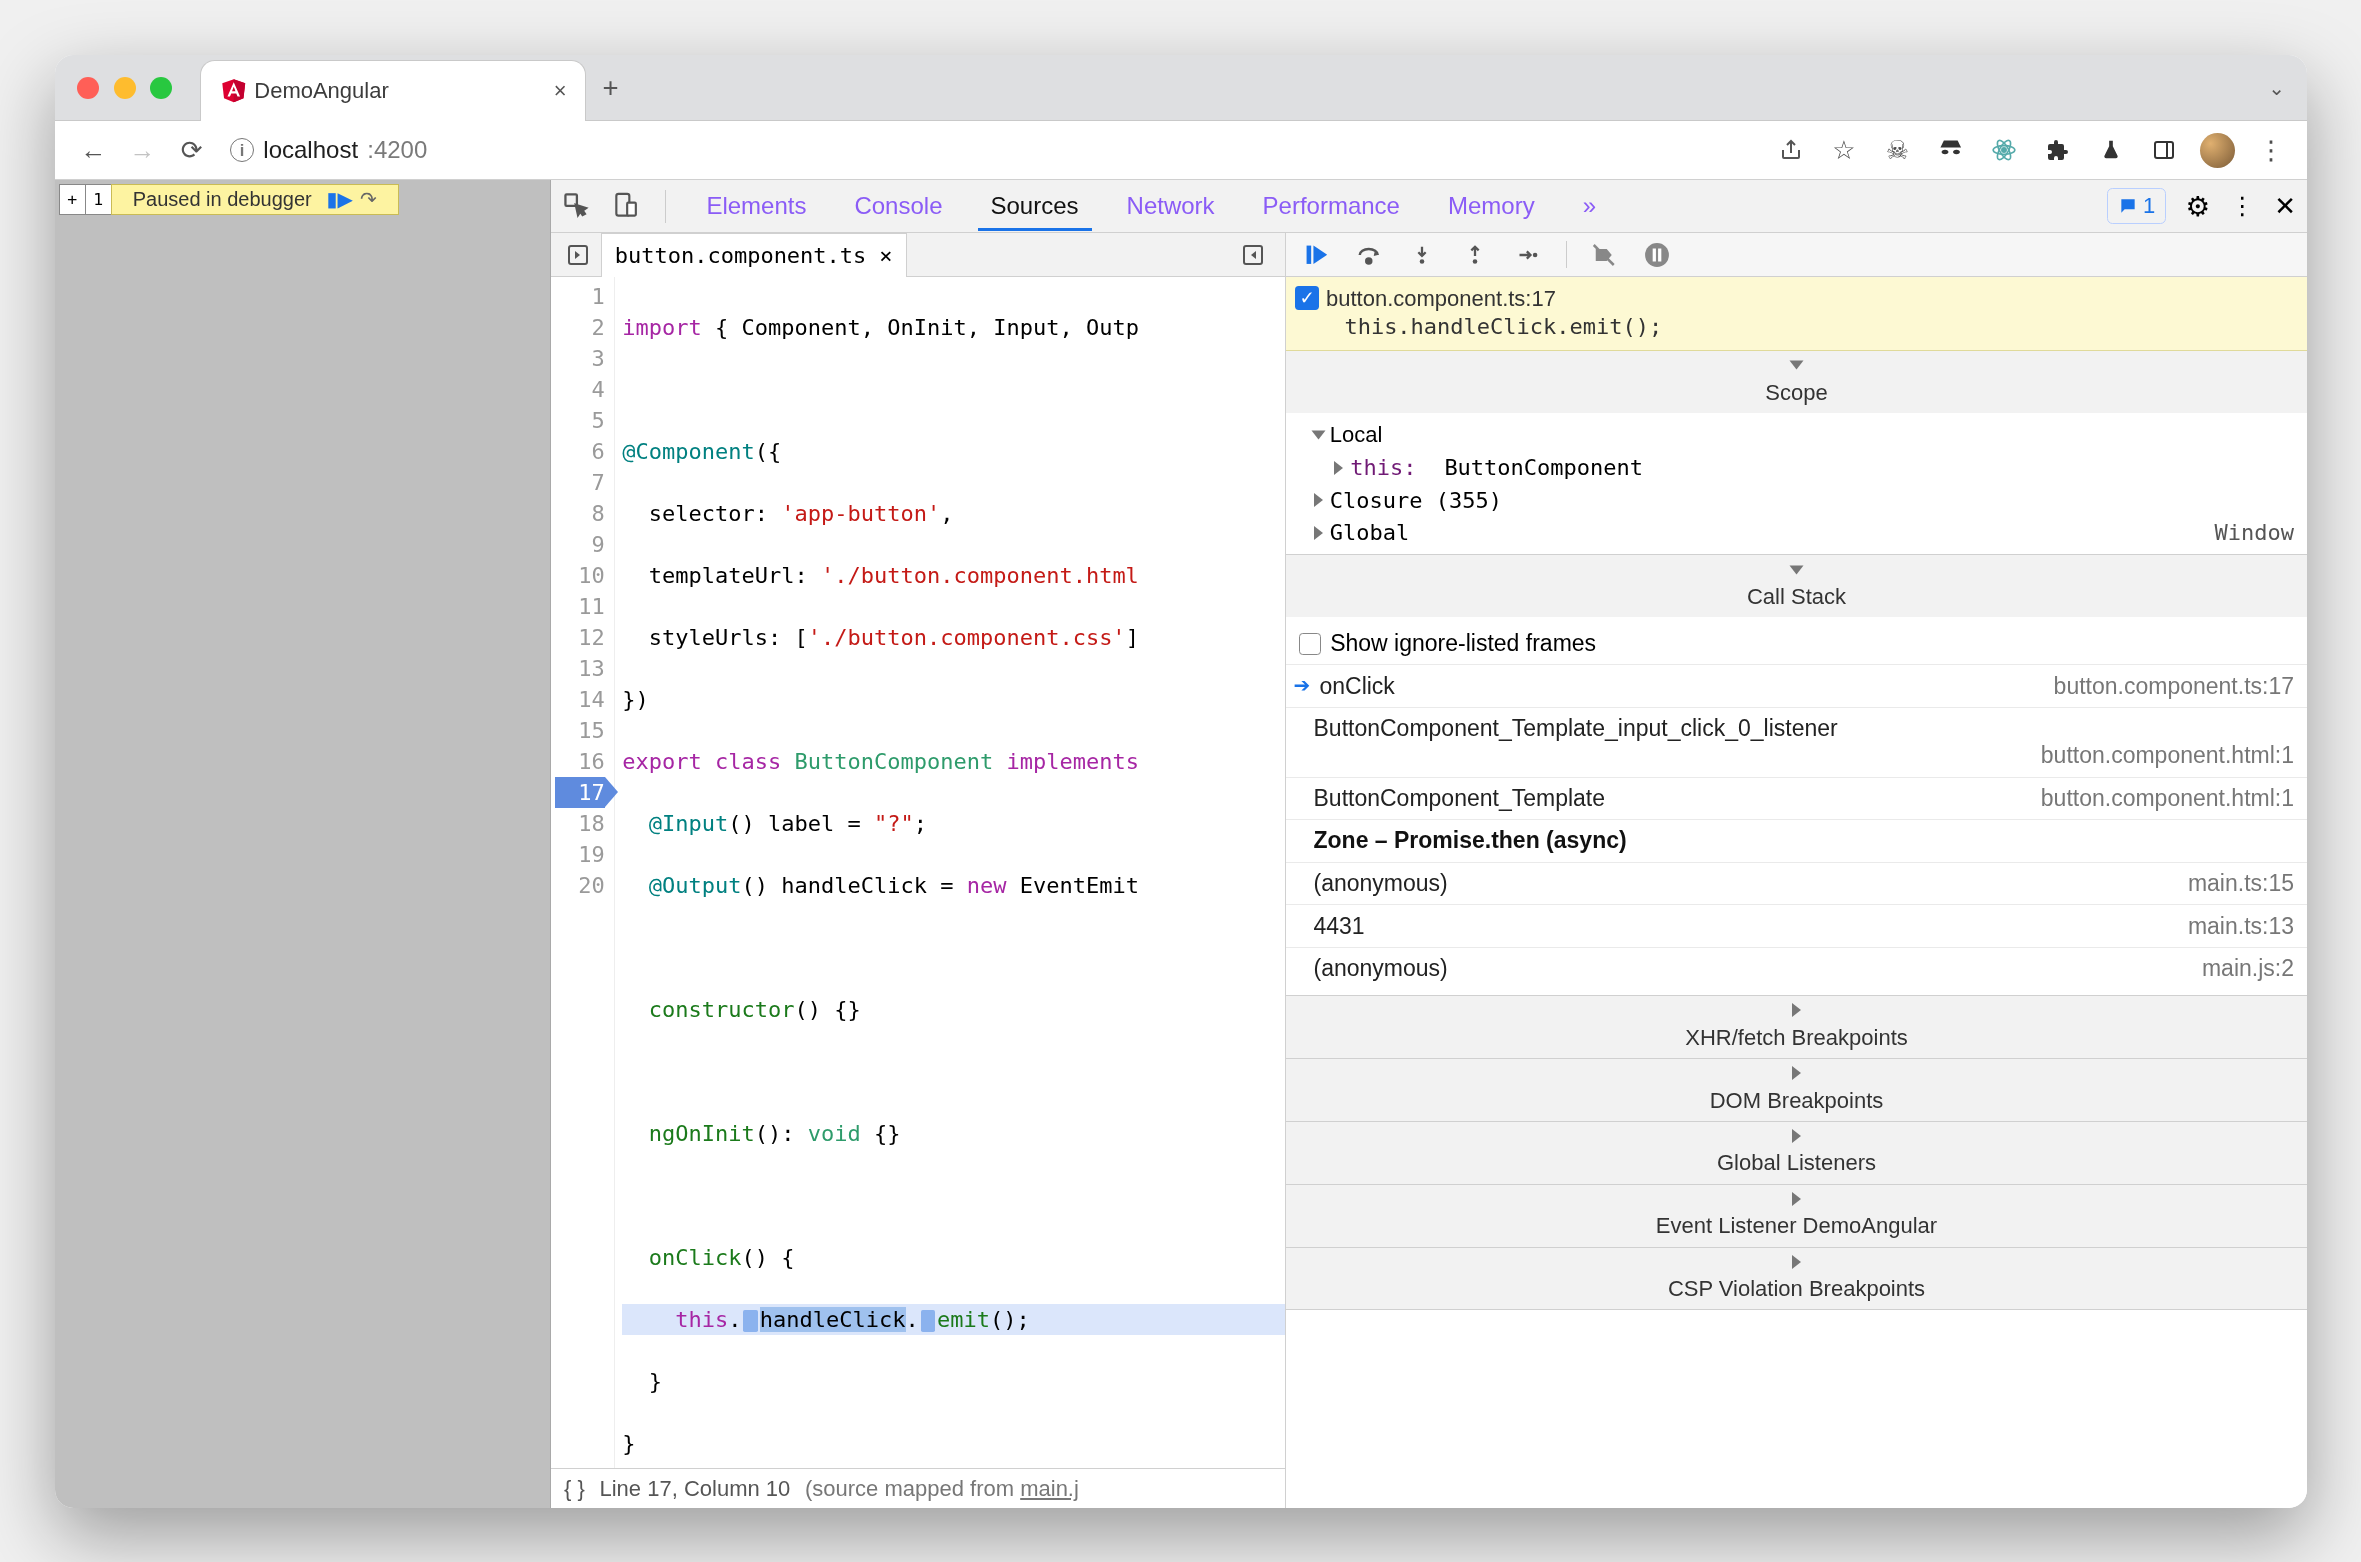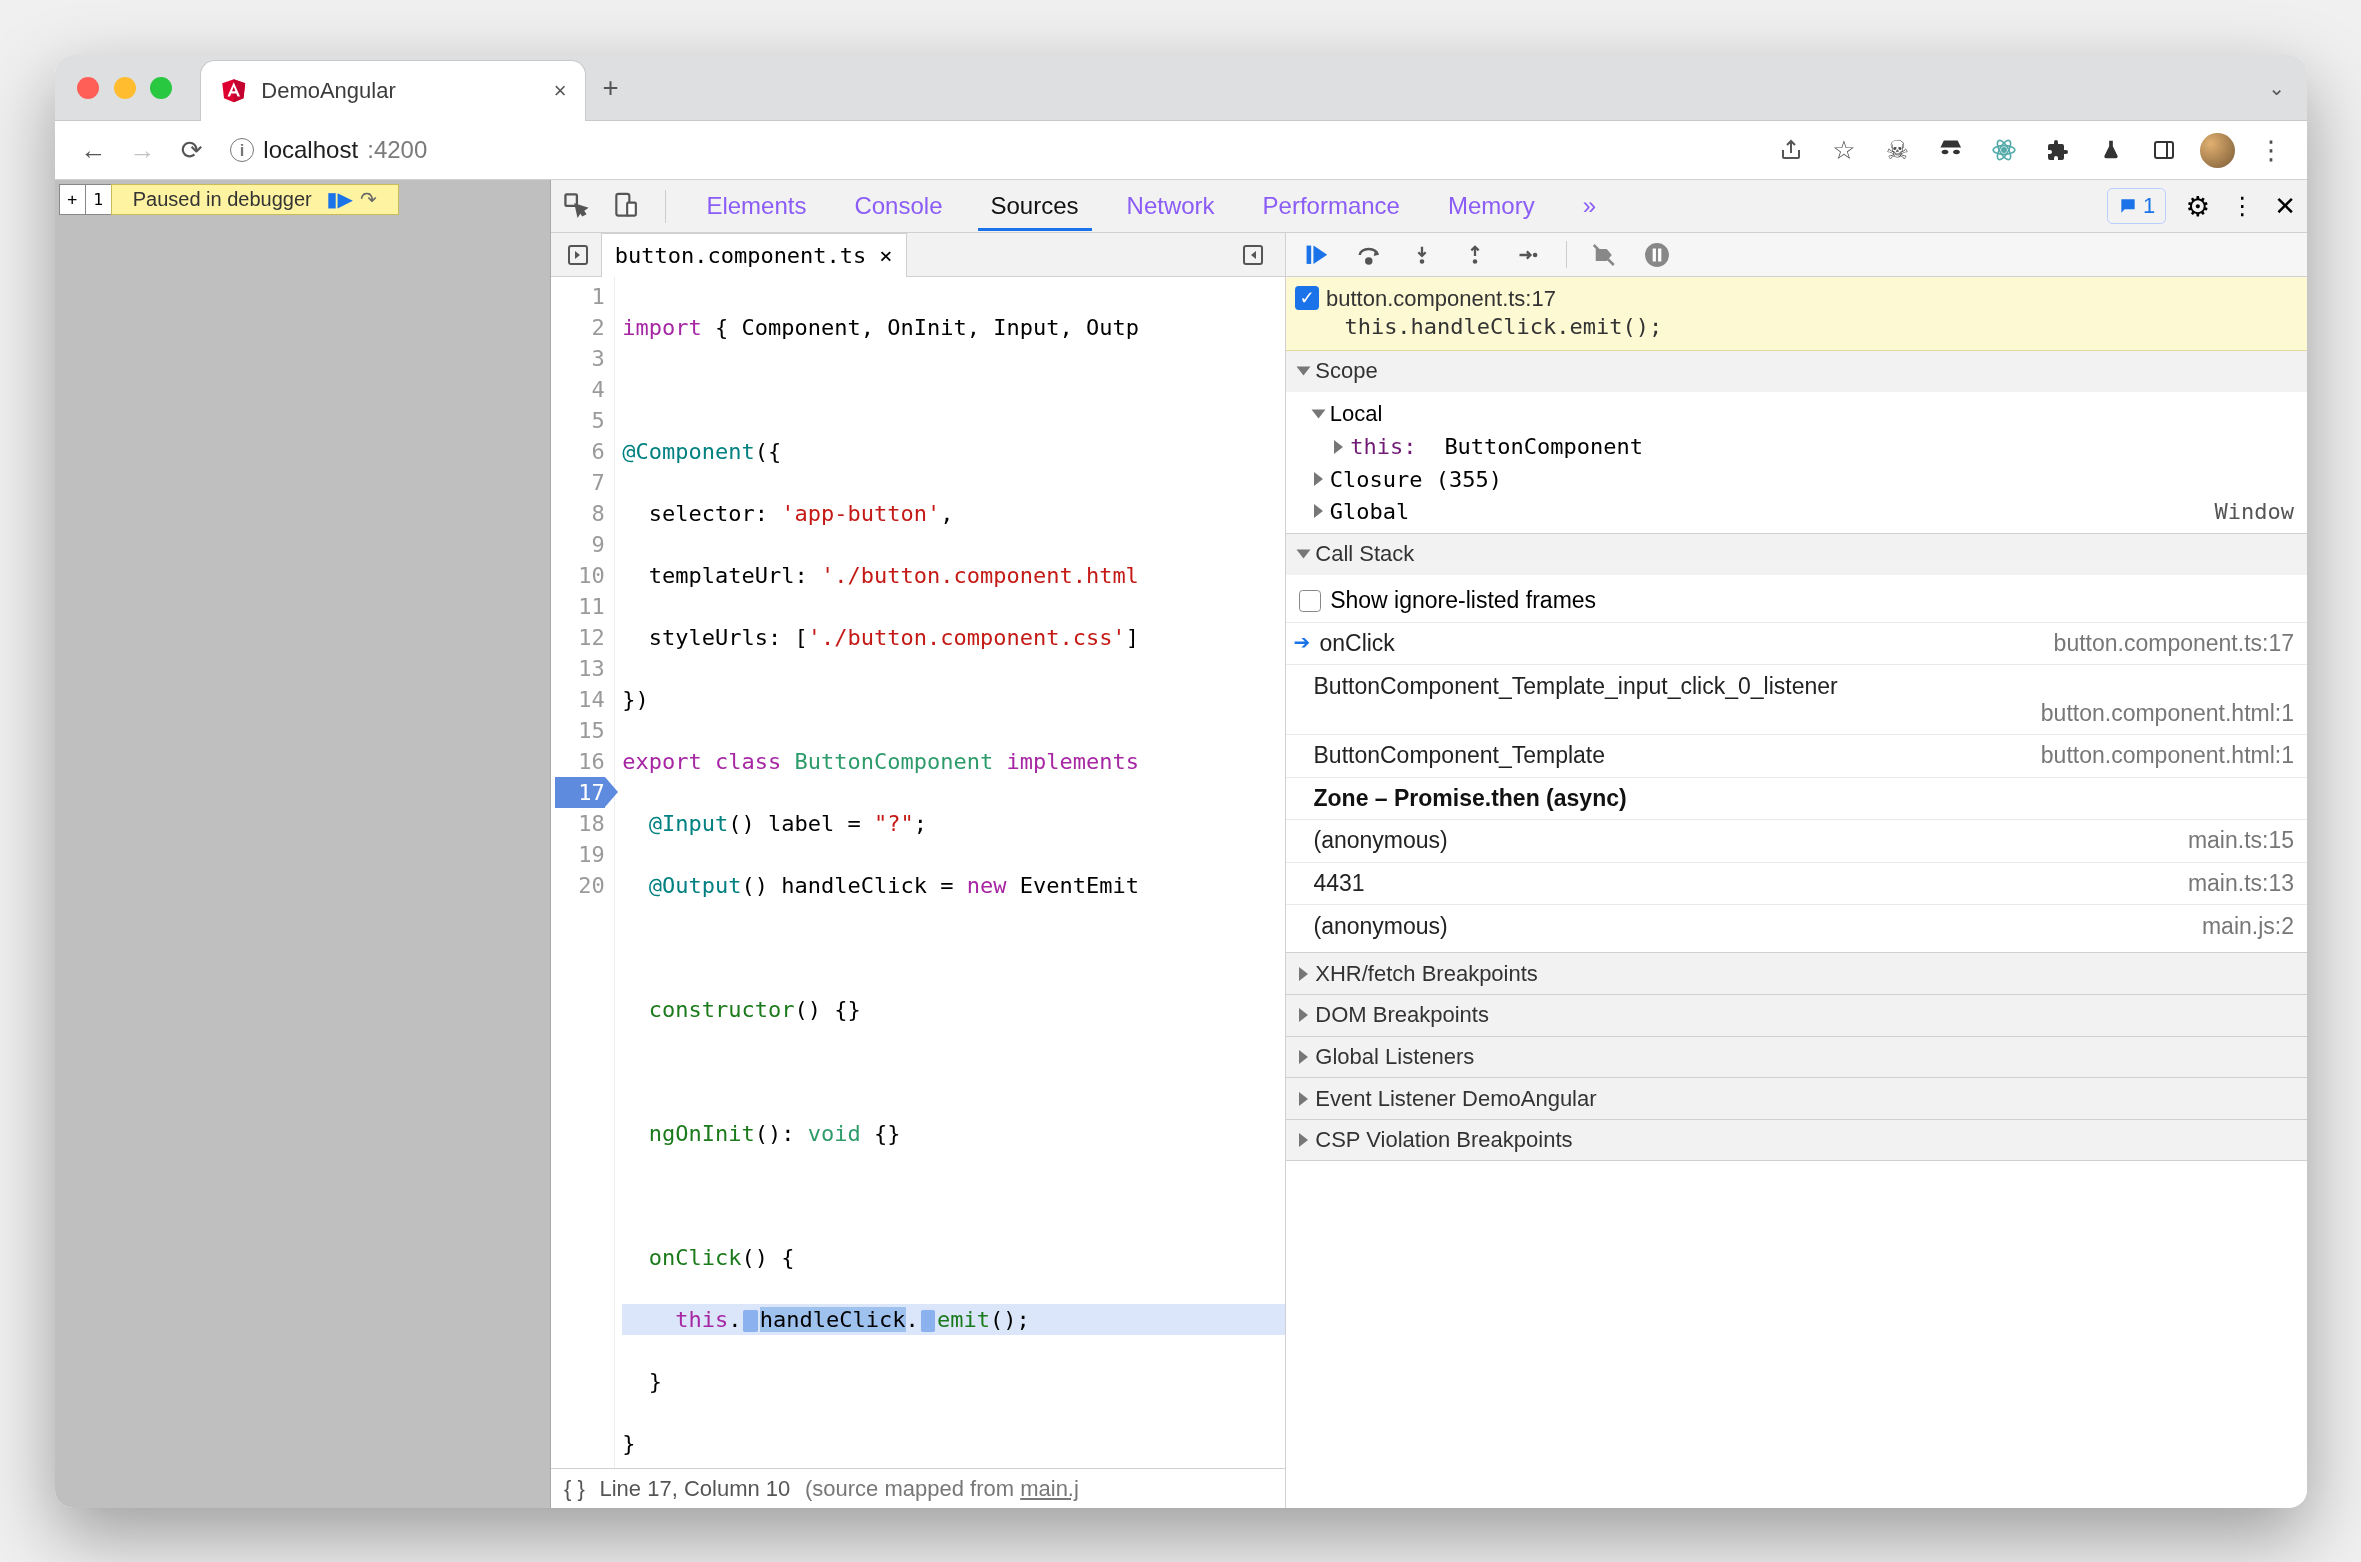--- a/index.html
+++ b/index.html
@@ -3,21 +3,21 @@
 <meta charset="utf-8">
 <style>
 * { box-sizing: border-box; margin: 0; padding: 0; }
 body { font-family: -apple-system, "Helvetica Neue", Arial, sans-serif; font-size: 12px; background: #f0f0f0; }
 .canvas { width: 2362px; height: 1563px; position: relative; padding: 55px; }
 .window { width: 2252px; height: 1453px; background: #fff; border-radius: 18.4px; box-shadow: 0 27.5px 73px rgba(0,0,0,.35); overflow: hidden; display: flex; flex-direction: column; transform: scale(1); transform-origin: top left; }
 .titlebar { height: 66px; display: flex; align-items: center; padding: 0 22px; background: #dedfe1; border-bottom: 0.9px solid #c9c9c9; }
 .traffic { display: flex; gap: 14.7px; margin-right: 27.5px; }
 .tl-dot { width: 22px; height: 22px; border-radius: 50%; }
 .tl-red { background:#ff5f57; } .tl-yellow { background:#febc2e; } .tl-green { background:#28c840; }
-.tab { background:#fff; border-radius: 14.7px 14.7px 0 0; height: 61px; margin-top: 5.5px; padding: 0 18.4px; display:flex; align-items:center; gap: 13px; width: 386px; border:0.9px solid #c9c9c9; border-bottom:none; }
+.tab { background:#fff; border-radius: 14.7px 14.7px 0 0; height: 61px; margin-top: 5.5px; padding: 0 18.4px; display:flex; align-items:center; gap: 6px; width: 386px; border:0.9px solid #c9c9c9; border-bottom:none; }
 .tab-title { font-size: 22px; color:#3c3c3c; flex:1; }
 .tab-close { font-size: 22px; color:#555; cursor:pointer; }
 .new-tab { font-size: 27.5px; color:#555; margin-left: 16.5px; line-height:1; }
 .chevron-down { margin-left:auto; font-size:20px; color:#555; }
 .addressbar { height: 59px; display:flex; align-items:center; padding:0 18.4px; gap: 9.2px; background:#fff; border-bottom:0.9px solid #d0d0d0; }
 .nav-btn { width:40px; height:40px; display:flex; align-items:center; justify-content:center; color:#555; font-size:26px; cursor:pointer; border-radius:50%; }
 .nav-btn.disabled { opacity:.35; }
 .url-box { margin-left: 9.2px; display:flex; align-items:center; gap:9.2px; font-size: 24px; color:#202020; }
 .url-host { color:#202020; } .url-port { color:#7a7a7a; }
 .right-icons { margin-left:auto; display:flex; gap:18.4px; align-items:center; }
@@ -59,21 +59,21 @@
 .sidebar { flex:1; display:flex; flex-direction:column; overflow:auto; }
 .debug-controls { height:44px; border-bottom:0.9px solid #d0d0d0; display:flex; align-items:center; gap:22px; padding:0 14.7px; background:#f6f6f6; }
 .dbg-btn { width:31px; height:31px; display:flex; align-items:center; justify-content:center; cursor:pointer; }
 .dbg-btn svg { display:block; }
 .sep-v { width:0.9px; height:27.5px; background:#ccc; }
 .bp-callout { background:#fdf9d3; border-bottom:0.9px solid #e0da9a; padding:9.2px 13px 11px 40px; font-size:22px; position:relative; }
 .bp-callout .chk { position:absolute; left:9.2px; top:9.2px; width:24px; height:24px; background:#1a73e8; border-radius:3.7px; display:flex; align-items:center; justify-content:center; color:#fff; font-size:18.4px; }
 .bp-callout .loc { color:#333; }
 .bp-callout .code-line { font-family: Menlo, monospace; color:#333; margin-top:1.8px; margin-left:18.4px; }
 .sec { border-bottom:0.9px solid #d0d0d0; }
-.sec-hdr { background:#f2f2f2; padding:7.3px 13px; font-size:22px; color:#333; cursor:pointer; display:flex; align-items:center; gap:7.3px; }
+.sec-hdr { background:#f2f2f2; padding:7.3px 13px; font-size:22px; color:#333; cursor:pointer; display:flex; align-items:center; gap:7.3px;flex-direction:column; }
 .sec-body { padding:5.5px 0; font-size:22px; }
 .sec-body .row { padding:3.7px 13px 3.7px 27.5px; display:flex; align-items:center; gap:7.3px; }
 .tri { display:inline-block; width:0; height:0; border-top:7.3px solid transparent; border-bottom:7.3px solid transparent; border-left:9.2px solid #777; }
 .tri.down { transform: rotate(90deg); }
 .mono { font-family: Menlo, monospace; }
 .row .rhs { margin-left:auto; color:#555; }
 .cs-row { padding:7.3px 13px 7.3px 27.5px; display:flex; font-size:23px; border-top:0.9px solid #eaeaea; }
 .cs-row.first { border-top:none; }
 .cs-row .name { color:#222; }
 .cs-row .loc { margin-left:auto; color:#777; }

